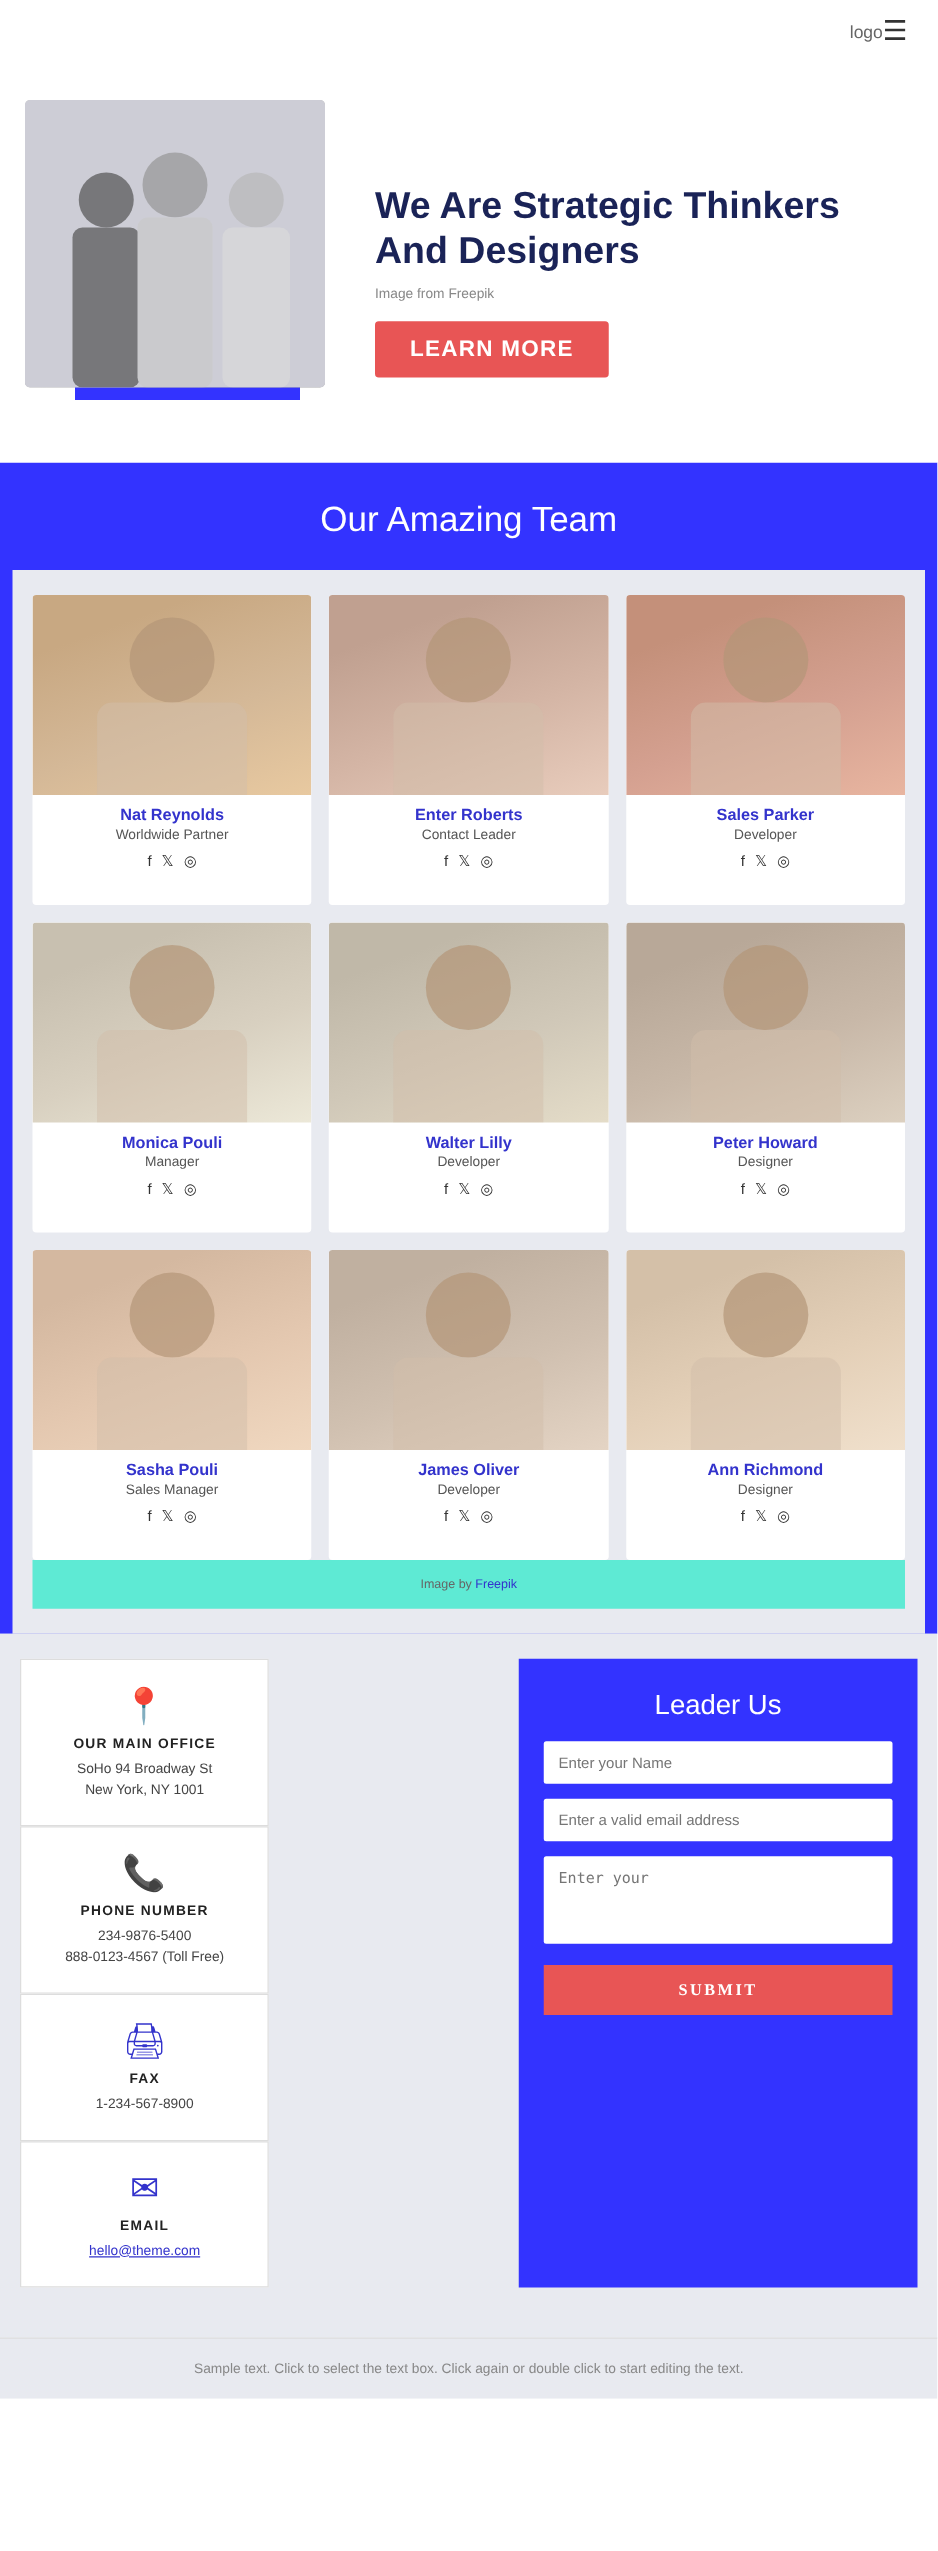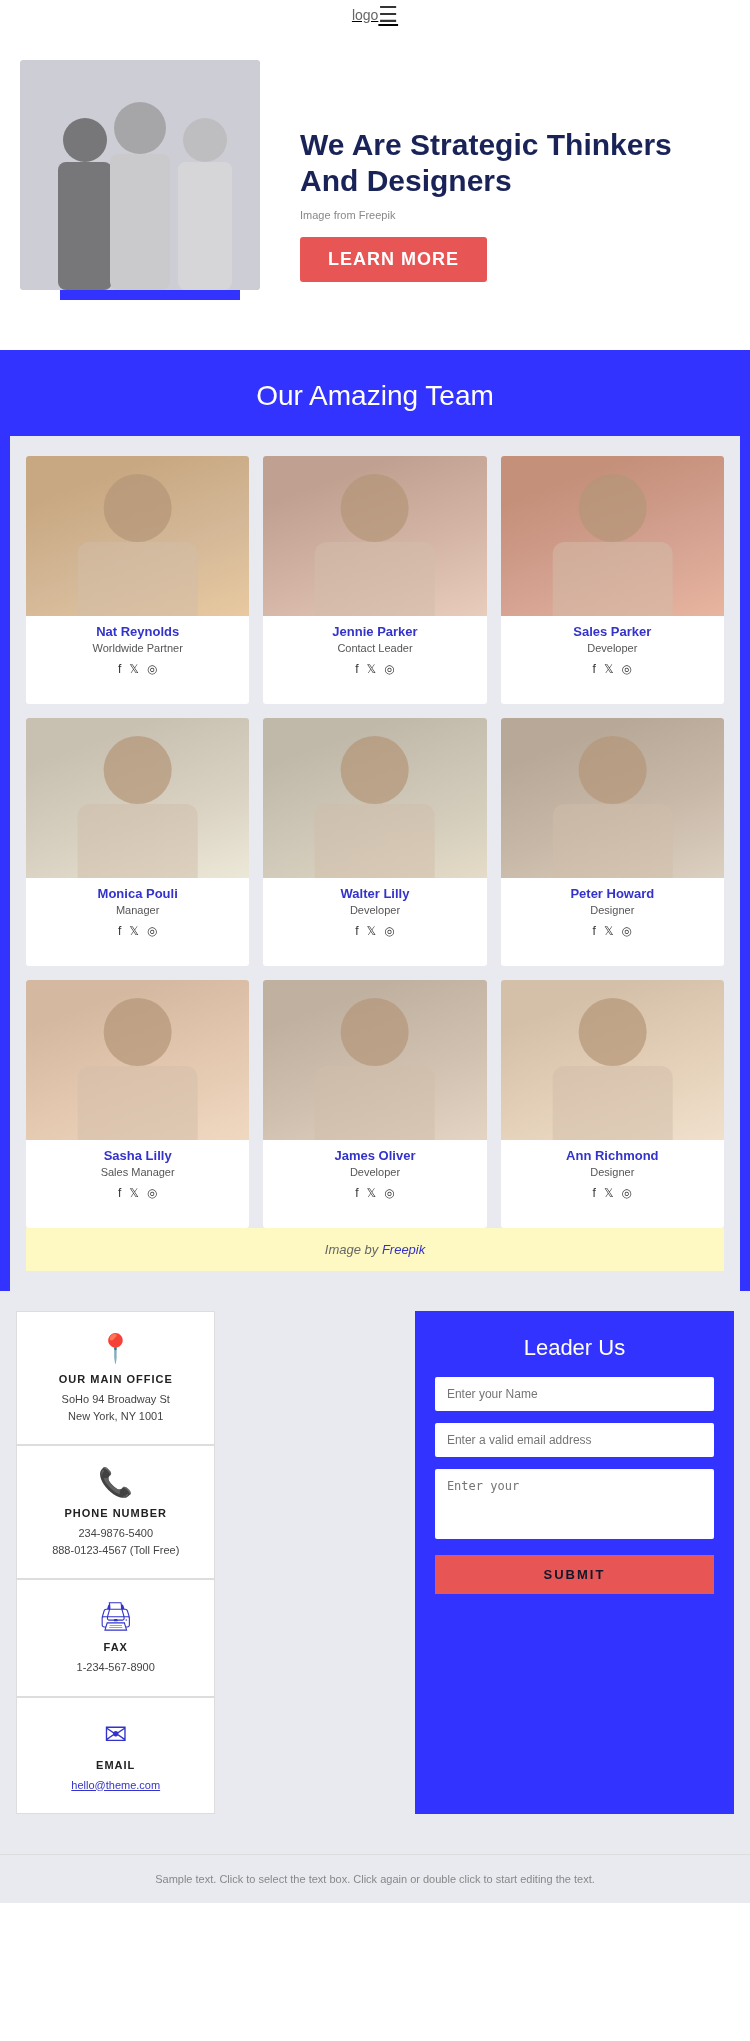--- a/index.html
+++ b/index.html
@@ -1,25 +1,24 @@
 <!DOCTYPE html>
 <html><head>
   <meta charset="utf-8">
   <style>
     * { box-sizing: border-box; margin: 0; padding: 0; }
     body { font-family: Arial, sans-serif; width: 750px; background: #fff; }
 
     
     .header {
       display: flex;
-      justify-content: center;
+      justify-content: flex-end;
       align-items: center;
-      padding: 2px 24px;
-      background: #fff;
-      text-decoration: underline;
+      padding: 12px 24px;
+      background: #fff;
     }
     .logo { font-size: 14px; color: #666; }
     .hamburger { font-size: 22px; color: #333; cursor: pointer; }
 
     
     .hero {
       position: relative;
       background: #fff;
       display: flex;
       align-items: center;
@@ -139,25 +138,24 @@
       justify-content: center;
       gap: 8px;
       margin-top: 8px;
       font-size: 11px;
       color: #333;
     }
     .social-icon { cursor: pointer; font-size: 12px; }
 
     .image-credit-bottom {
       text-align: center;
-      font-size: 13px;
+      font-size: 10px;
       color: #666;
       padding: 14px 0;
-      background: #fef9c3;
-      font-style: italic;
+      background: #5eead4;
     }
     .image-credit-bottom a { color: #3333cc; }
 
     
     .contact-section {
       background: #e8eaf0;
       padding: 20px 16px 40px 16px;
     }
     .contact-grid {
       display: grid;
@@ -222,28 +220,29 @@
       border-radius: 2px;
       font-size: 12px;
       color: #b91c1c;
       background: #fff;
       height: 70px;
       resize: none;
     }
     .submit-btn {
       width: 100%;
       background: #e85555;
-      color: #0f172a;
+      color: #ffffff;
       border: none;
       padding: 12px;
       font-size: 13px;
       font-weight: 700;
       letter-spacing: 2px;
       cursor: pointer;
       text-transform: uppercase;
+      font-family: Liberation Serif, serif;
     }
 
     
     .footer-note {
       background: #e8eaf0;
       text-align: center;
       font-size: 11px;
       color: #888;
       padding: 18px 40px;
       border-top: 1px solid #ddd;
@@ -320,21 +319,21 @@
     </div>
   </div>
         <div class="team-card">
     <div class="team-card-photo photo-jennie">
       <svg viewBox="0 0 180 160" xmlns="http://www.w3.org/2000/svg">
         <rect width="180" height="160" fill="transparent"></rect>
         <ellipse cx="90" cy="52" rx="34" ry="34" fill="rgba(180,150,120,0.7)"></ellipse>
         <rect x="30" y="86" width="120" height="100" rx="12" fill="rgba(210,190,170,0.5)"></rect>
       </svg>
     </div>
-    <div class="team-card-name">Jennie Parker</div>
+    <div class="team-card-name">Enter Roberts</div>
     <div class="team-card-role">Contact Leader</div>
     <div class="team-card-socials">
       <span class="social-icon">f</span>
       <span class="social-icon">𝕏</span>
       <span class="social-icon">◎</span>
     </div>
   </div>
         <div class="team-card">
     <div class="team-card-photo photo-mila">
       <svg viewBox="0 0 180 160" xmlns="http://www.w3.org/2000/svg">
@@ -400,21 +399,21 @@
     </div>
   </div>
         <div class="team-card">
     <div class="team-card-photo photo-sasha">
       <svg viewBox="0 0 180 160" xmlns="http://www.w3.org/2000/svg">
         <rect width="180" height="160" fill="transparent"></rect>
         <ellipse cx="90" cy="52" rx="34" ry="34" fill="rgba(180,150,120,0.7)"></ellipse>
         <rect x="30" y="86" width="120" height="100" rx="12" fill="rgba(210,190,170,0.5)"></rect>
       </svg>
     </div>
-    <div class="team-card-name">Sasha Lilly</div>
+    <div class="team-card-name">Sasha Pouli</div>
     <div class="team-card-role">Sales Manager</div>
     <div class="team-card-socials">
       <span class="social-icon">f</span>
       <span class="social-icon">𝕏</span>
       <span class="social-icon">◎</span>
     </div>
   </div>
         <div class="team-card">
     <div class="team-card-photo photo-james">
       <svg viewBox="0 0 180 160" xmlns="http://www.w3.org/2000/svg">

